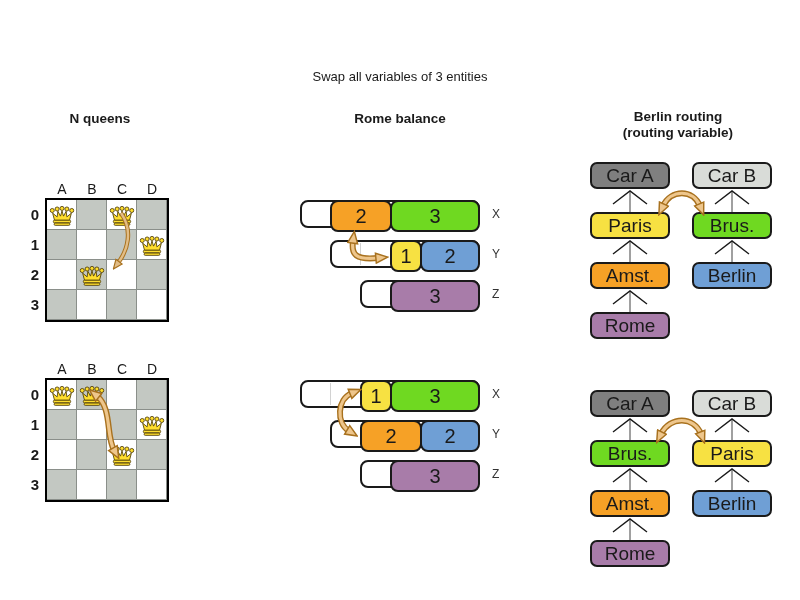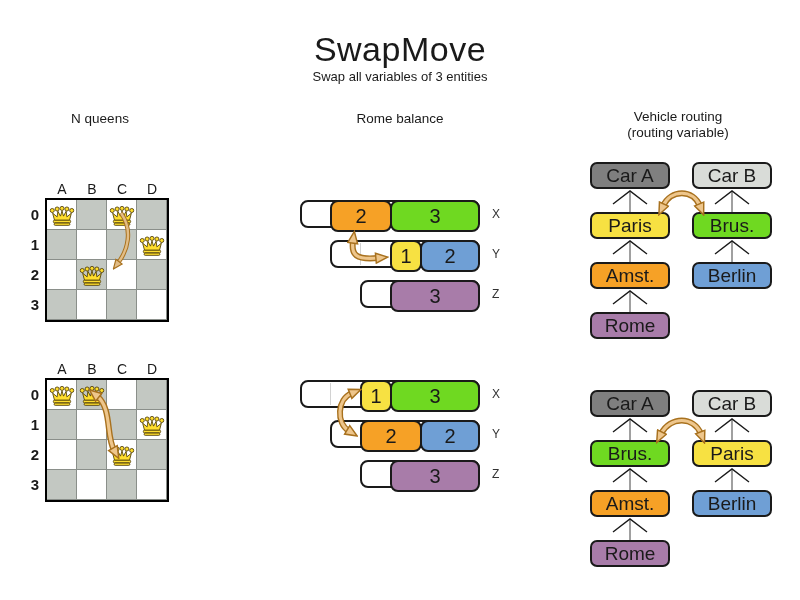--- a/index.html
+++ b/index.html
@@ -3,21 +3,21 @@
 <meta charset="utf-8">
 <style>
   html,body { margin:0; padding:0; background:#fff; }
   body { font-family:"Liberation Sans", sans-serif; color:#1a1a1a; }
   .canvas { position:relative; width:800px; height:600px; background:#fff; overflow:hidden; }
 
   .title { position:absolute; left:0; width:800px; top:30px; text-align:center;
            font-size:34px; letter-spacing:0.5px; }
   .subtitle { position:absolute; left:0; width:800px; top:69px; text-align:center; font-size:13px; }
 
-  .sec-header { position:absolute; text-align:center; font-size:13.5px; line-height:15.5px; }
+  .sec-header { position:absolute; text-align:center; font-size:13.5px; line-height:15.5px;font-weight:bold; }
   #hdr-nq { left:25px;  width:150px; top:111px; }
   #hdr-cb { left:320px; width:160px; top:111px; }
   #hdr-vr { left:597px; width:162px; top:109px; }
 
   
   .board { position:absolute; width:170px; height:160px; }
   #board-0 { left:25px; top:181px; }
   #board-1 { left:25px; top:361px; }
   .board-collabels { position:absolute; left:22px; top:0; display:flex; }
   .board-collabels span { width:30px; text-align:center; font-size:14px; }
@@ -72,27 +72,26 @@
           <circle cx="23.5" cy="4" r="2.7"></circle>
           <circle cx="30" cy="6" r="2.7"></circle>
           <path d="M7 19 L4.5 9.5 L10.5 14.5 L11.5 7 L15 13.5 L17 6.5 L19 13.5 L22.5 7 L23.5 14.5 L29.5 9.5 L27 19 Z" stroke-linejoin="round"></path>
           <rect x="5.5" y="19" width="23" height="3.4" rx="1.4"></rect>
           <rect x="6.5" y="22.8" width="21" height="3" rx="1.4"></rect>
         </g>
       </symbol>
     </defs>
   </svg>
 
-  <div class="title">SwapMove</div>
   <div class="subtitle">Swap all variables of 3 entities</div>
 
   <div class="sec-header" id="hdr-nq">N queens</div>
   <div class="sec-header" id="hdr-cb">Rome balance</div>
   <div class="sec-header" id="hdr-vr">
-    <div>Vehicle routing</div>
+    <div>Berlin routing</div>
     <div>(routing variable)</div>
   </div>
 
   <div class="board" id="board-0">
       <div class="board-collabels">
         <span>A</span>
         <span>B</span>
         <span>C</span>
         <span>D</span>
       </div>

